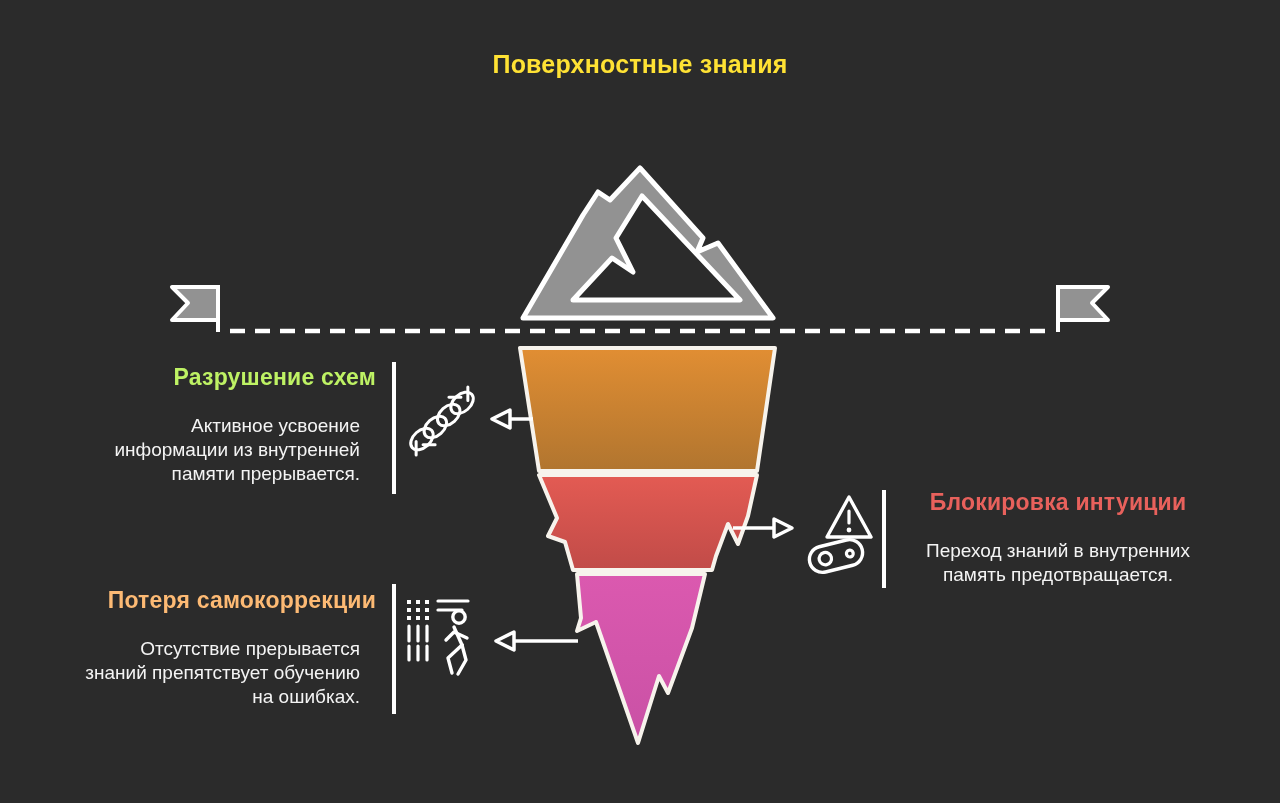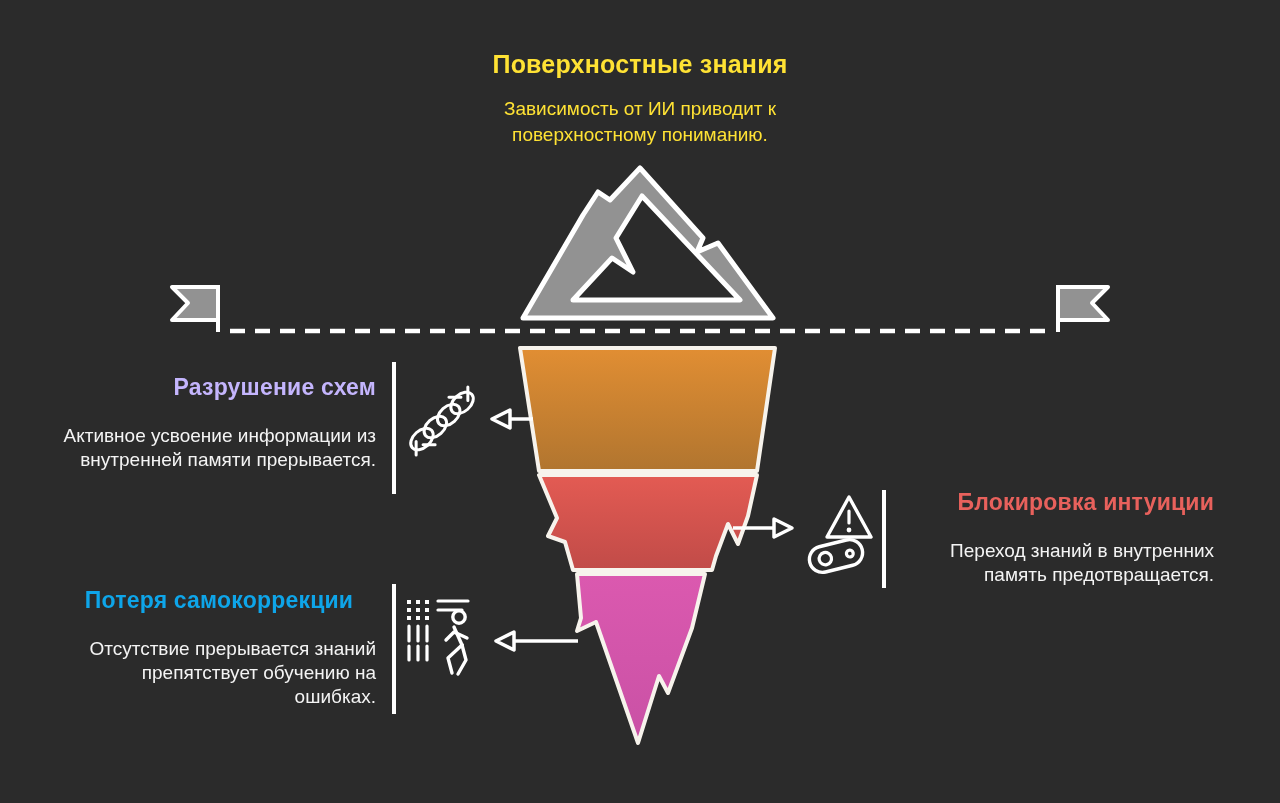--- a/index.html
+++ b/index.html
@@ -8,29 +8,29 @@
     background:#2B2B2B;
     font-family:"Liberation Sans","DejaVu Sans",sans-serif;
   }
   .abs{position:absolute;}
   #gfx{position:absolute;left:0;top:0;width:1280px;height:803px;}
   .header{left:0;right:0;top:50px;text-align:center;}
   .title{color:#FFE234;font-size:25px;font-weight:bold;letter-spacing:.2px;margin:0;}
   .subtitle{color:#FFE234;font-size:19px;line-height:26px;width:330px;margin:17px auto 0;}
   .section{width:314px;}
   .section .heading{font-size:23px;font-weight:bold;margin:0 0 23px 0;letter-spacing:.2px;}
-  .section .body{color:#F4F4F4;font-size:19px;line-height:24px;margin:0;}
+  .section .body{color:#F4F4F4;font-size:19px;line-height:24px;margin:16px;}
   .sec-left{left:62px;text-align:right;}
-  .sec-right{left:902px;width:312px;text-align:right;}
+  .sec-right{left:902px;width:312px;text-align:center;}
   #sec1{top:364px;}
-  #sec1 .heading{color:#c4b5fd;margin-top:10px;}
+  #sec1 .heading{color:#bef264;}
   #sec2{top:489px;}
   #sec2 .heading{color:#E8615C;}
   #sec3{top:587px;}
-  #sec3 .heading{color:#0ea5e9;text-align:center;}
+  #sec3 .heading{color:#fdba74;}
 </style>
 </head>
 <body>
 
 <svg id="gfx" viewBox="0 0 1280 803" aria-hidden="true">
   <defs>
     <linearGradient id="gradOrange" x1="0" y1="0" x2="0" y2="1">
       <stop offset="0" stop-color="#E18E33"></stop>
         <stop offset="1" stop-color="#B1752F"></stop>
     </linearGradient>
@@ -135,21 +135,20 @@
       <line x1="454" y1="627" x2="462" y2="645"></line>
       <path d="M446,640 L454,632 L467,638"></path>
       <path d="M462,645 L448,658 L452,673"></path>
       <path d="M462,645 L466,660 L458,674"></path>
     </g>
   </g>
 </svg>
 
 <div class="abs header">
   <h1 class="title">Поверхностные знания</h1>
-  <div class="subtitle">Зависимость от ИИ приводит к поверхностному пониманию.</div>
 </div>
 
 <div id="sec1" class="abs section sec-left">
   <h2 class="heading">Разрушение схем</h2>
   <p class="body">Активное усвоение информации из внутренней памяти прерывается.</p>
 </div>
 
 <div id="sec2" class="abs section sec-right">
   <h2 class="heading">Блокировка интуиции</h2>
   <p class="body">Переход знаний в внутренних память предотвращается.</p>

